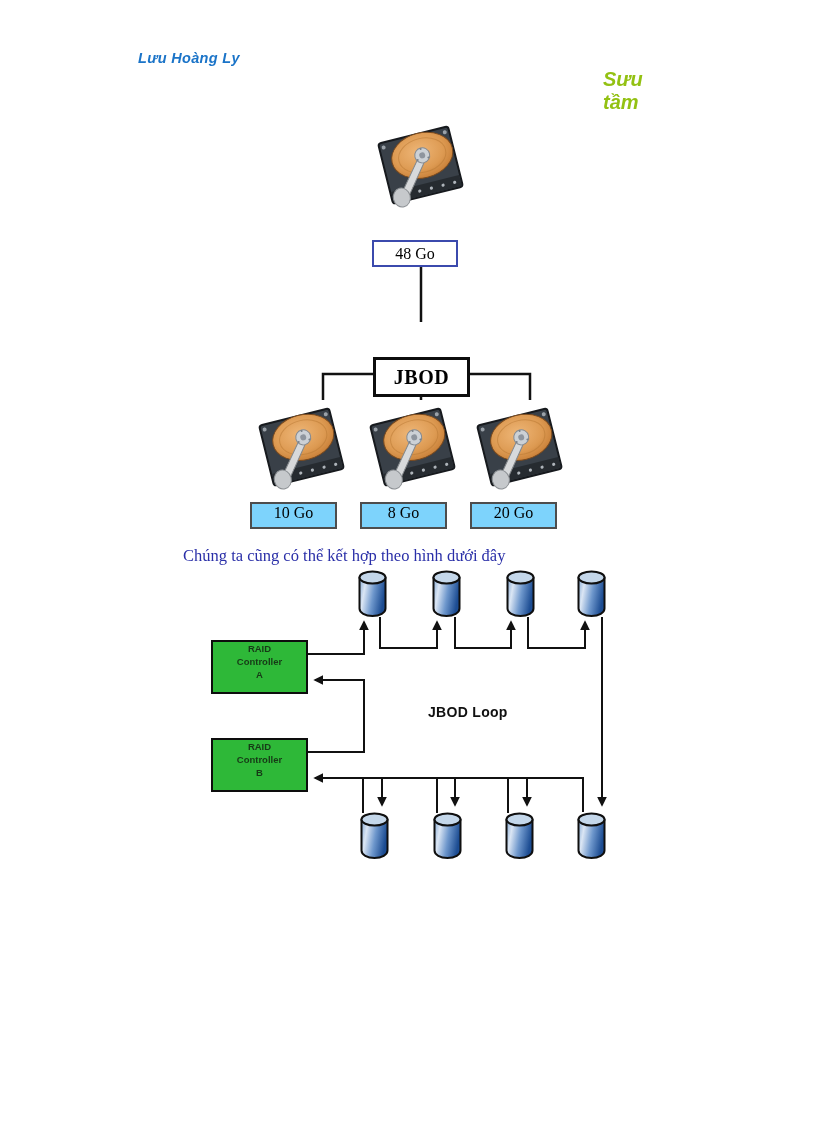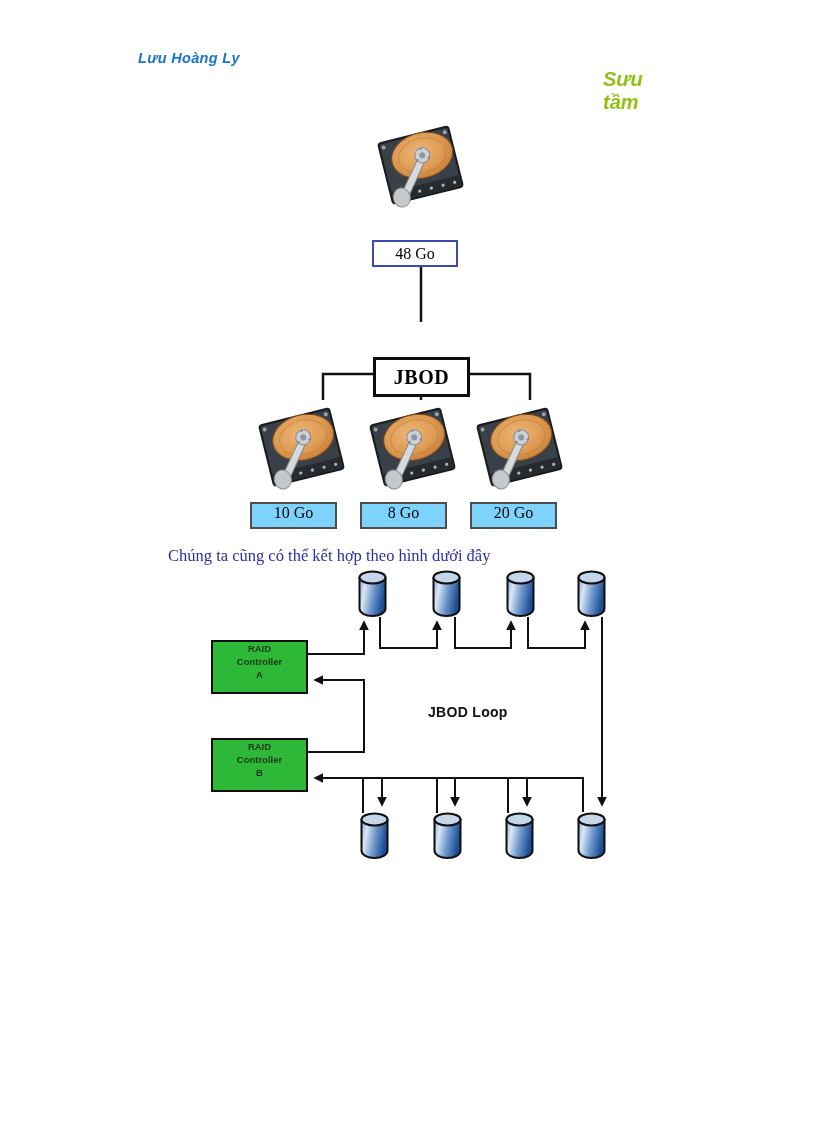--- a/index.html
+++ b/index.html
@@ -4,21 +4,21 @@
 <style>
   html,body{margin:0;padding:0;background:#ffffff;}
   .page{position:relative;width:656px;height:1123px;background:#ffffff;overflow:hidden;
         font-family:"Liberation Serif",serif;color:#000;}
   .abs{position:absolute;}
 
   .author{left:138px;top:50px;font-family:"Liberation Sans",sans-serif;font-weight:bold;
           font-style:italic;font-size:14.5px;color:#1b74c8;letter-spacing:.3px;}
   .source{left:603px;top:68px;font-family:"Liberation Sans",sans-serif;font-weight:bold;
           font-style:italic;font-size:20px;color:#93c112;}
-  .caption{left:168px;top:546px;font-size:16.5px;color:#2a2fa8;}
+  .caption{left:183px;top:546px;font-size:16.5px;color:#2a2fa8;}
 
   .capbox{left:372px;top:220px;width:86px;height:27px;border:2px solid #3b4aad;background:#fff;
           display:flex;align-items:center;justify-content:center;font-size:16px;box-sizing:border-box;margin-top:20px;}
   .jbodbox{left:373px;top:322px;width:97px;height:40px;border:3px solid #0d0d0d;background:#fff;
            display:flex;align-items:center;justify-content:center;font-size:20px;font-weight:bold;
            letter-spacing:.5px;box-sizing:border-box;margin-top:35px;}
   .disklabel{top:502px;width:87px;height:27px;border:2px solid #4d4d4d;background:#7dd3fc;
              display:flex;align-items:flex-start;justify-content:center;font-size:16px;box-sizing:border-box;}
   .dl0{left:250px;} .dl1{left:360px;} .dl2{left:470px;}
 

